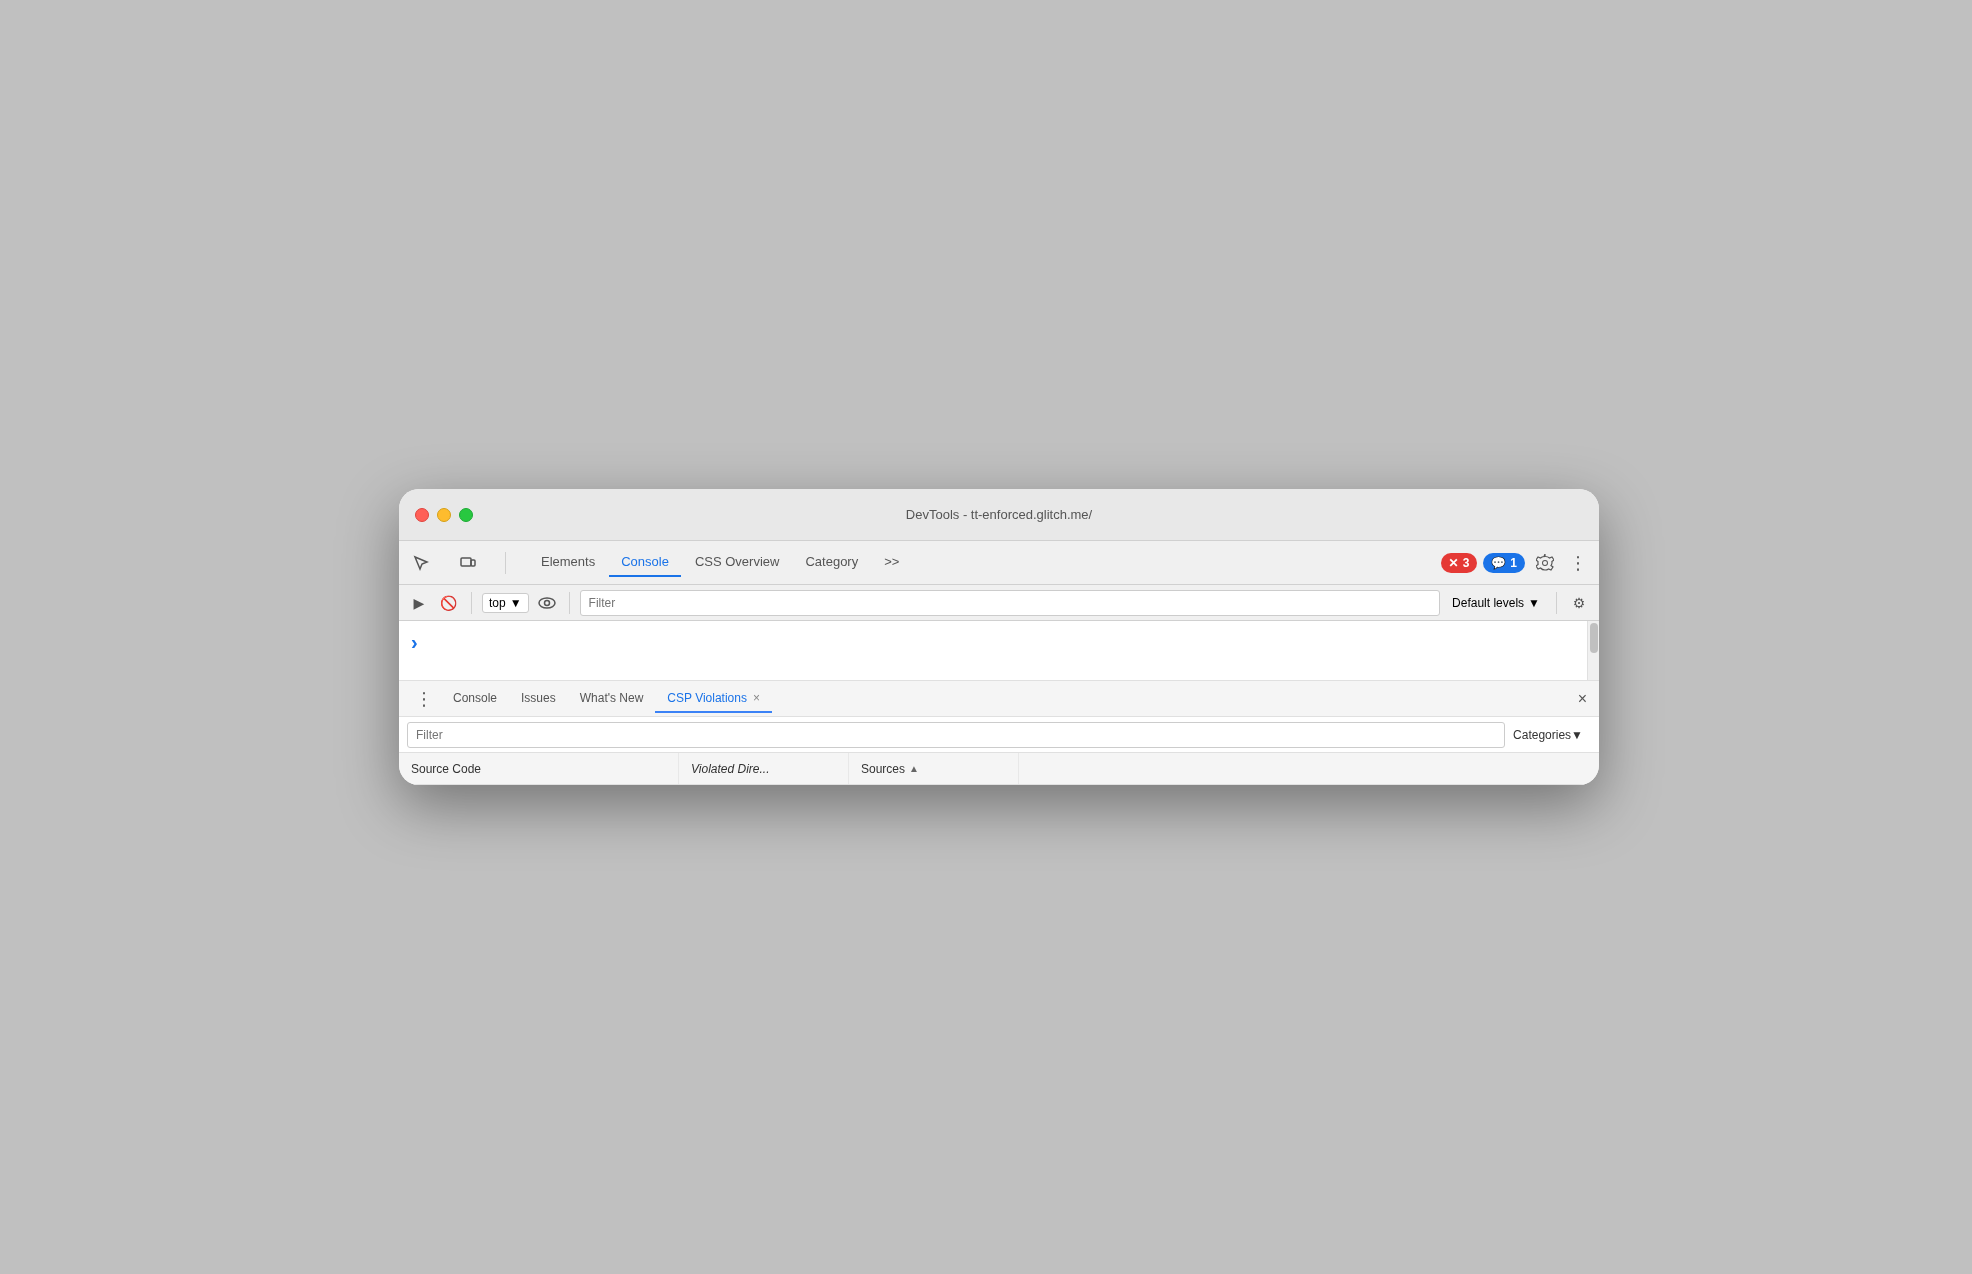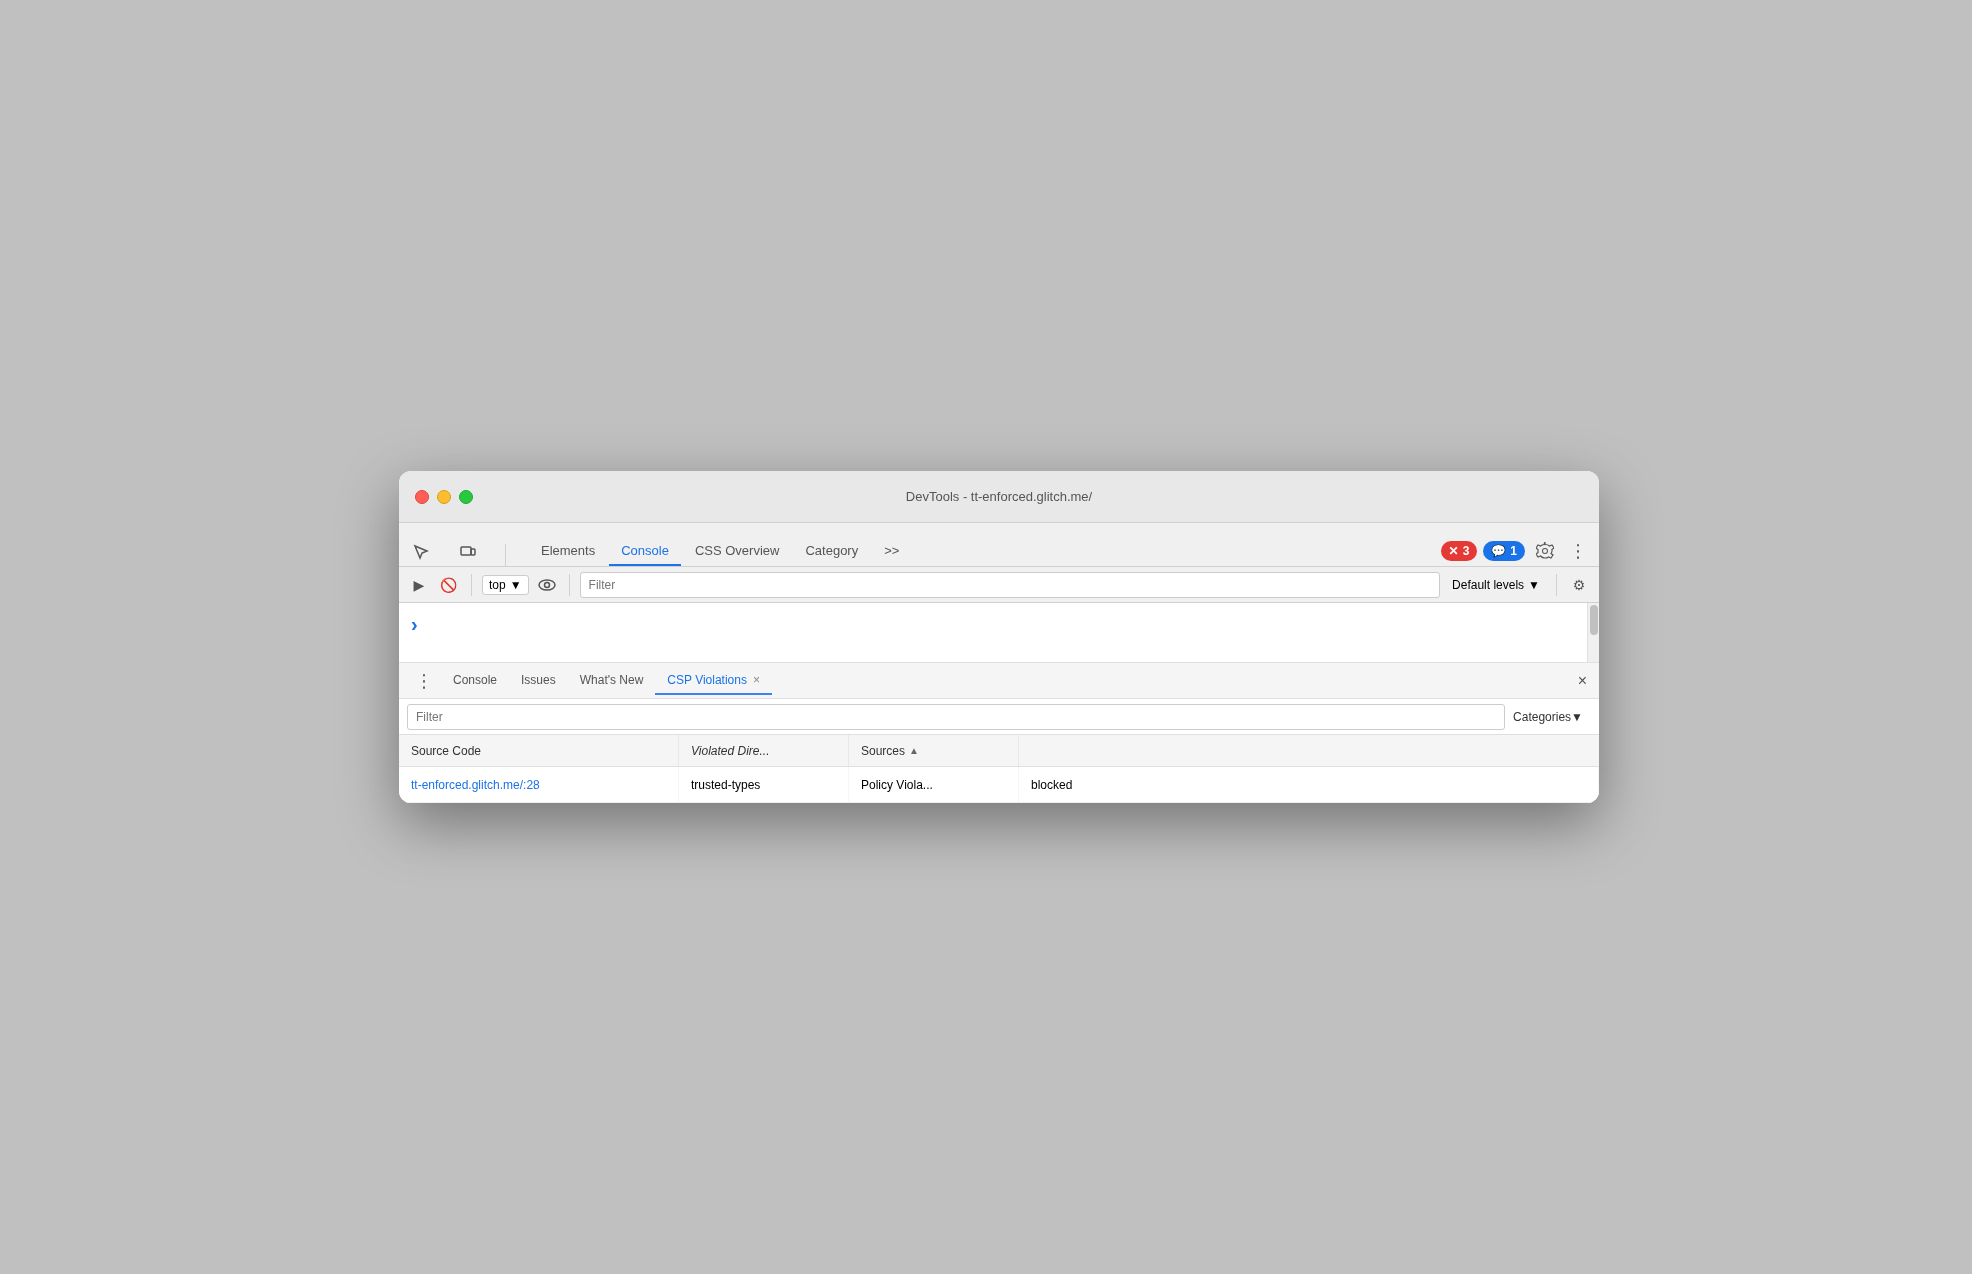--- a/index.html
+++ b/index.html
@@ -7,21 +7,21 @@
       background: #c0c0c0;
       display: flex;
       align-items: center;
       justify-content: center;
       min-height: 100vh;
       font-family: -apple-system, BlinkMacSystemFont, 'Helvetica Neue', Arial, sans-serif;
     }
     .window {
       width: 1200px;
       background: #f5f5f5;
-      border-radius: 12px;
+      border-radius: 20px;
       box-shadow: 0 20px 60px rgba(0,0,0,0.4);
       overflow: hidden;
       margin-left: 26px;
     }
     .titlebar {
       background: #e8e8e8;
       height: 52px;
       display: flex;
       align-items: center;
       padding: 0 16px;
@@ -45,21 +45,21 @@
       position: absolute;
       left: 50%;
       transform: translateX(-50%);
       font-size: 13px;
       color: #555;
     }
     .toolbar {
       background: #f0f0f0;
       border-bottom: 1px solid #d0d0d0;
       display: flex;
-      align-items: flex-end;
+      align-items: center;
       padding: 0 8px;
       height: 44px;
       gap: 19px;
     }
     .toolbar-icon {
       width: 28px;
       height: 28px;
       display: flex;
       align-items: center;
       justify-content: center;
@@ -433,31 +433,15 @@
       </div>
       <div class="th th-violated">
         <span>Violated Dire...</span>
       </div>
       <div class="th th-category">
         <span>Sources</span>
         <span class="sort-icon">▲</span>
       </div>
     </div>
 
-    <div class="table-body">
-      <div class="table-row">
-        <div class="td td-source">
-          <a class="link">tt-enforced.glitch.me/:28</a>
-        </div>
-        <div class="td td-violated">
-          <span>trusted-types</span>
-        </div>
-        <div class="td td-category">
-          <span>Policy Viola...</span>
-        </div>
-        <div class="td td-status">
-          <span>blocked</span>
-        </div>
-      </div>
-    </div>
 
   </div>
 </div>
 
 </body></html>

